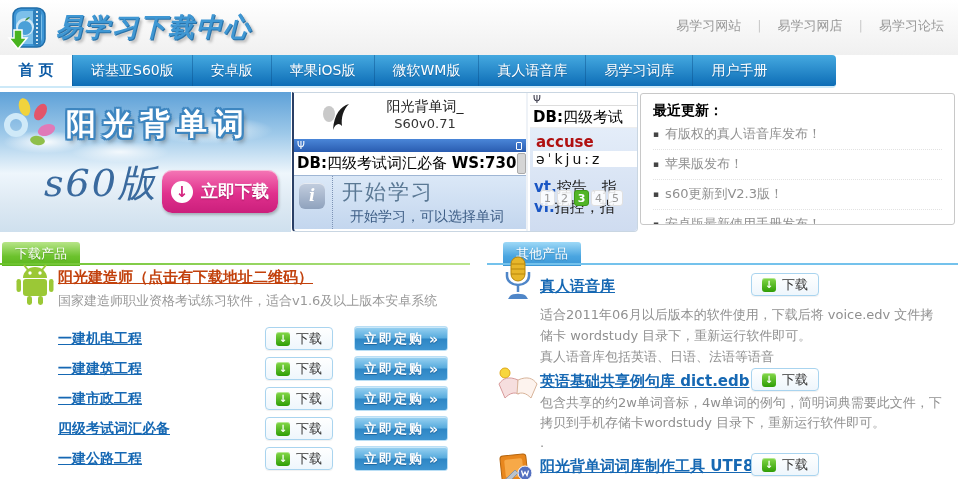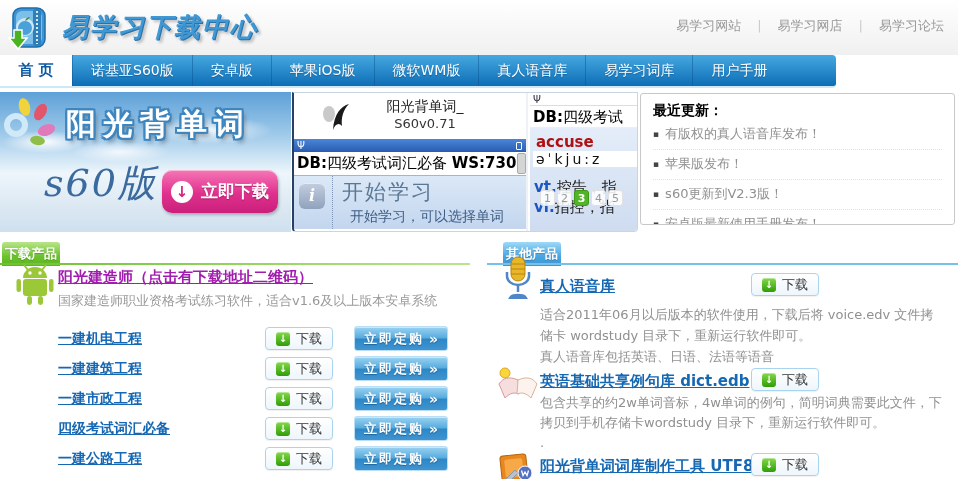--- a/index.html
+++ b/index.html
@@ -1,21 +1,21 @@
 <!DOCTYPE html>
 <html><head>
 <meta charset="utf-8">
 <style>
 *{margin:0;padding:0;box-sizing:border-box}
 html,body{width:958px;height:479px}
 body{position:relative;overflow:hidden;background:#fff;font-family:"DejaVu Sans","Liberation Sans",sans-serif}
 a{text-decoration:none}
 
 .hdr{position:absolute;left:0;top:0;width:958px;height:55px;background:linear-gradient(#ffffff,#f0f0f0)}
-.logo{position:absolute;left:6px;top:2px;display:flex;align-items:center;gap:10px}
+.logo{position:absolute;left:6px;top:2px;display:flex;align-items:center;gap:4px}
 .logo-text{font-size:26px;font-weight:bold;font-style:italic;color:#3f97d3;letter-spacing:2px;
   text-shadow:1px 1px 0 #2a72a8,3px 3px 3px #b5b5b5}
 .toplinks{position:absolute;right:14px;top:17px;font-size:13px;color:#999;display:flex;align-items:center}
 .toplink{color:#999;cursor:pointer}
 .toplink + .toplink::before{content:"|";color:#ccc;margin:0 16px}
 
 .nav{position:absolute;left:0;top:55px;width:836px;height:33px;display:flex;align-items:stretch;
   background:linear-gradient(#45a9e0,#0d6db6);border-radius:0 4px 4px 0;border-bottom:2px solid #cde9f8}
 .nav-home{width:72px;background:#fff;color:#0d5ba5;font-weight:bold;font-size:15px;
   display:flex;align-items:center;justify-content:center;cursor:pointer}
@@ -90,29 +90,29 @@
 .updates{position:absolute;left:640px;top:93px;width:315px;height:132px;background:#fff;
   border:1px solid #c8c8c8;border-radius:3px;padding:8px 12px 0;overflow:hidden}
 .u-title{font-size:14px;font-weight:bold;color:#000}
 .u-item{font-size:13px;color:#909090;padding:5px 0 6px;border-bottom:1px dotted #e2e2e2;
   display:flex;align-items:center;cursor:pointer}
 .u-item:last-child{border-bottom:none}
 .blt{color:#444;font-size:9px;margin-right:6px}
 
 .left-col{position:absolute;left:0;top:240px;width:470px;height:239px}
 .right-col{position:absolute;left:487px;top:240px;width:471px;height:239px}
-.tab-g,.tab-b{position:absolute;top:2px;padding:3px 3px;font-size:13px;font-weight:bold;color:#fff;
+.tab-g,.tab-b{position:absolute;top:2px;padding:3px 13px;font-size:13px;font-weight:normal;color:#fff;
   border-radius:3px 3px 0 0;cursor:pointer;text-shadow:0 1px 1px rgba(0,0,0,.2)}
 .tab-g{left:2px;background:linear-gradient(#b8e589,#6cc22d 60%,#5cb61e)}
 .tab-b{left:16px;background:linear-gradient(#9ed9f7,#4aa5e0 60%,#3b97d6)}
 .line-g{position:absolute;left:0;top:23px;width:470px;height:2px;background:linear-gradient(90deg,#6cc22d,#b9e58d)}
 .line-b{position:absolute;left:0;top:23px;width:471px;height:2px;background:#74c2ec}
 
 .android-icon{position:absolute;left:14px;top:23px}
-.p-title{position:absolute;left:58px;top:28px;font-size:15px;font-weight:bold;color:#a21caf;
+.p-title{position:absolute;left:58px;top:28px;font-size:15px;font-weight:bold;color:#c2410c;
   text-decoration:underline;cursor:pointer;white-space:nowrap}
 .p-desc{position:absolute;left:58px;top:52px;font-size:13px;color:#999;white-space:nowrap}
 .d-row{position:absolute;left:58px;width:402px;height:26px}
 .r1{top:86px}.r2{top:116px}.r3{top:146px}.r4{top:176px}.r5{top:206px}
 .d-row .plink{position:absolute;left:0;top:4px;font-size:14px;font-weight:bold;color:#1668b3;
   text-decoration:underline;cursor:pointer;white-space:nowrap}
 .d-row .dl-btn{position:absolute;left:207px;top:1px}
 .d-row .order-btn{position:absolute;left:296px;top:0}
 .dl-btn{display:inline-flex;align-items:center;gap:6px;height:23px;padding:0 10px;
   background:linear-gradient(#ffffff,#eef6fc);border:1px solid #a9d4ef;border-radius:4px;

